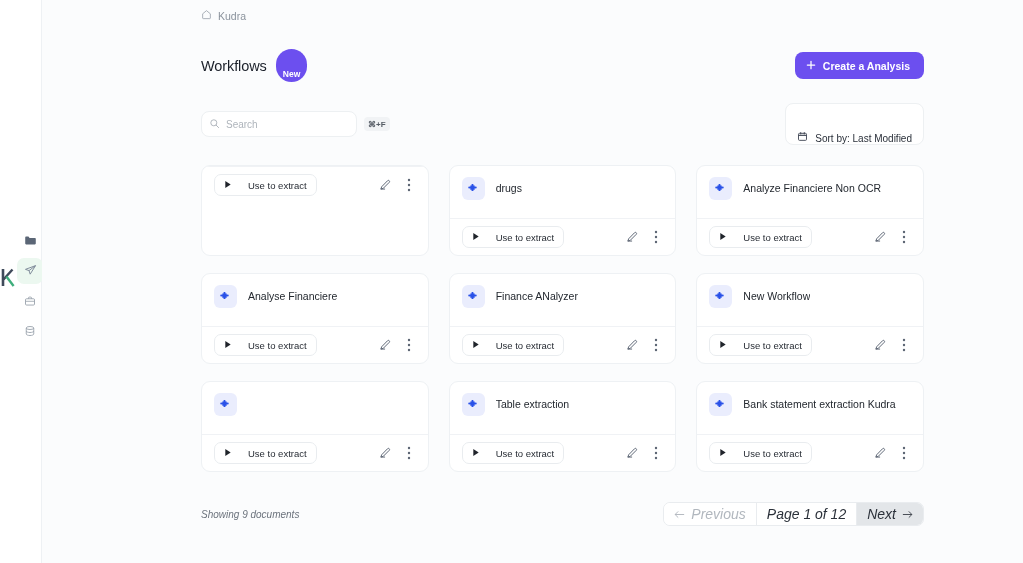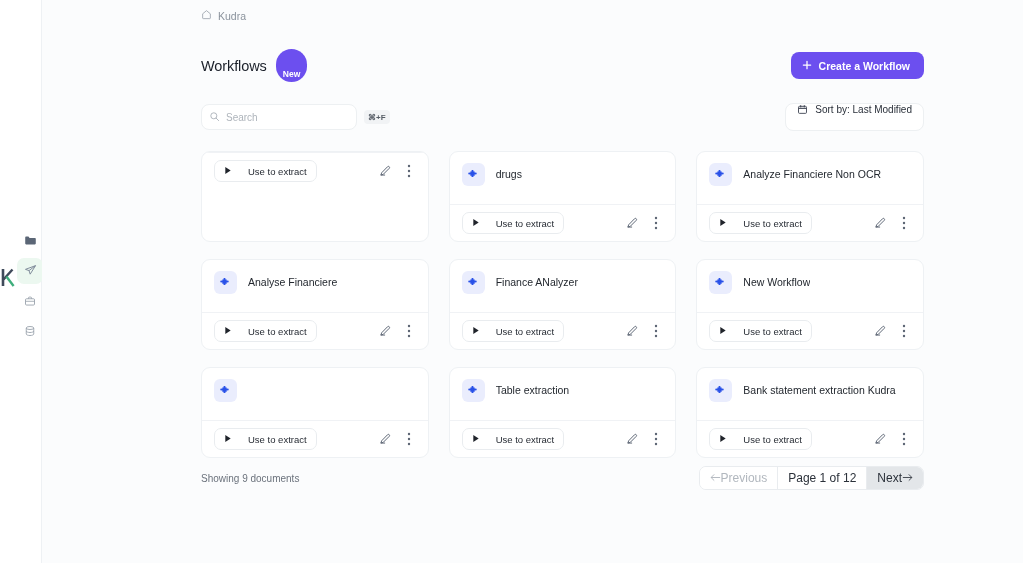--- a/index.html
+++ b/index.html
@@ -108,23 +108,23 @@
     font-family: "Liberation Sans", sans-serif;
   }
   .search-input::placeholder { color: #aeb4bb; }
   .kbd {
     background: #f1f3f5; color: #555c65;
     border-radius: 4px; font-size: 8px; font-weight: bold;
     padding: 2.5px 4px; white-space: nowrap;
     font-family: "Liberation Sans", sans-serif;
   }
   .sort-btn {
-    height: 28px; background: #fff;
+    height: 42px; background: #fff;
     border: 1px solid #edf0f2; border-radius: 8px;
-    display: flex; align-items: flex-start; gap: 7px;
+    display: flex; align-items: flex-end; gap: 7px;
     padding: 0 11px; font-size: 10px; color: #2a303a; cursor: pointer;
     font-family: "Liberation Sans", sans-serif;
   }
 
   
   .grid {
     margin: 20px 99px 0 159px;
     display: grid;
     grid-template-columns: repeat(3, 1fr);
     gap: 17px 20px;
@@ -170,32 +170,33 @@
   .foot-actions { display: flex; align-items: center; gap: 10px; }
   .icon-btn {
     width: 14px; height: 16px;
     display: flex; align-items: center; justify-content: center;
     cursor: pointer;
   }
 
   
   .footer-row {
     display: flex; align-items: center; justify-content: space-between;
-    margin: 8px 99px 0 159px;
+    margin: 30px 99px 0 159px;
+    font-style: italic;
   }
   .showing { font-size: 10px; color: #6b727c; }
   .pager {
     display: flex; align-items: stretch;
     border: 1px solid #e9ecef; border-radius: 7px; overflow: hidden;
     background: #fff;
   }
   .pg {
-    display: flex; align-items: center; 
+    display: flex; align-items: center; gap: 6px;
     height: 22px; padding: 0 10px;
-    font-size: 12px; color: #2b313a; cursor: pointer;
+    font-size: 14px; color: #2b313a; cursor: pointer;
     font-family: "Liberation Sans", sans-serif;
     background: #fff;
   }
   .pg.disabled { color: #b1b7be; cursor: default; }
   .pg.mid { border-left: 1px solid #e9ecef; border-right: 1px solid #e9ecef; cursor: default; }
   .pg.active { background: #e3e6e9; font-weight: normal; }
 </style>
 </head>
 <body>
 
@@ -323,21 +324,21 @@
         <div class="title-left">
           <span class="page-title">Workflows</span>
           <span class="badge-new">New</span>
         </div>
         <button class="create-btn">
           <span>
             <svg width="10" height="10" viewBox="0 0 12 12" aria-hidden="true">
               <path d="M6 1.6v8.8M1.6 6h8.8" stroke="#ffffff" stroke-width="1.5" stroke-linecap="round"></path>
             </svg>
           </span>
-          <span>Create a Workflow</span>
+          <span>Create a Analysis</span>
         </button>
       </div>
 
       <div class="tools-row">
         <div class="search-wrap">
           <span>
             <svg width="11" height="11" viewBox="0 0 16 16" aria-hidden="true">
               <circle cx="7" cy="7" r="4.4" fill="none" stroke="#a9afb7" stroke-width="1.3"></circle>
               <path d="M10.4 10.4 14 14" stroke="#a9afb7" stroke-width="1.3" stroke-linecap="round"></path>
             </svg>

